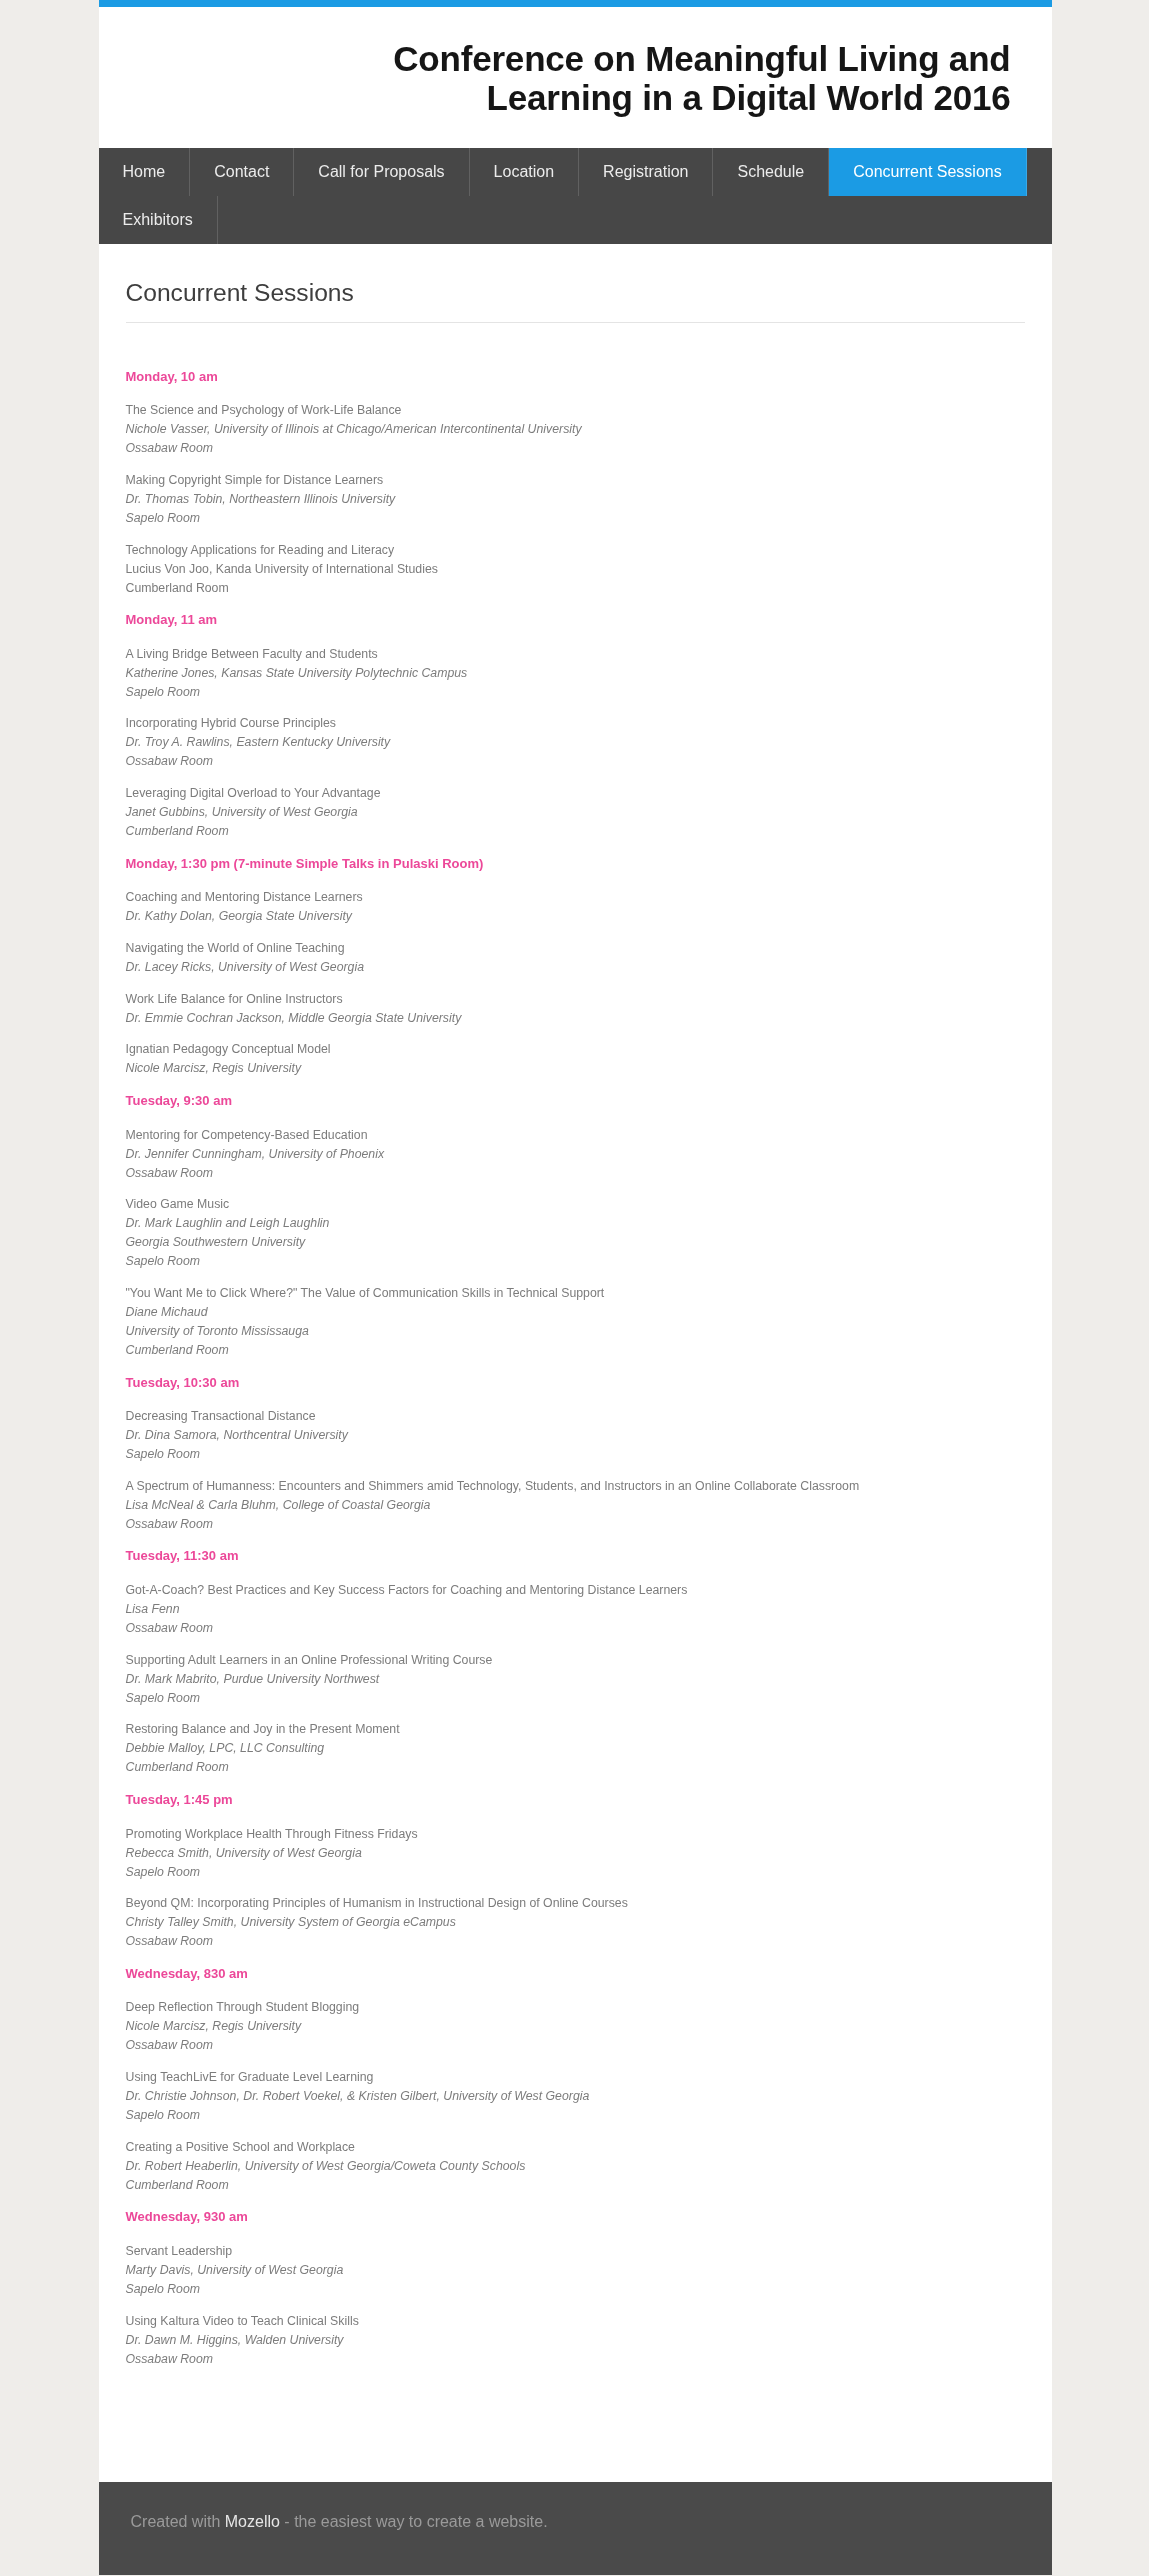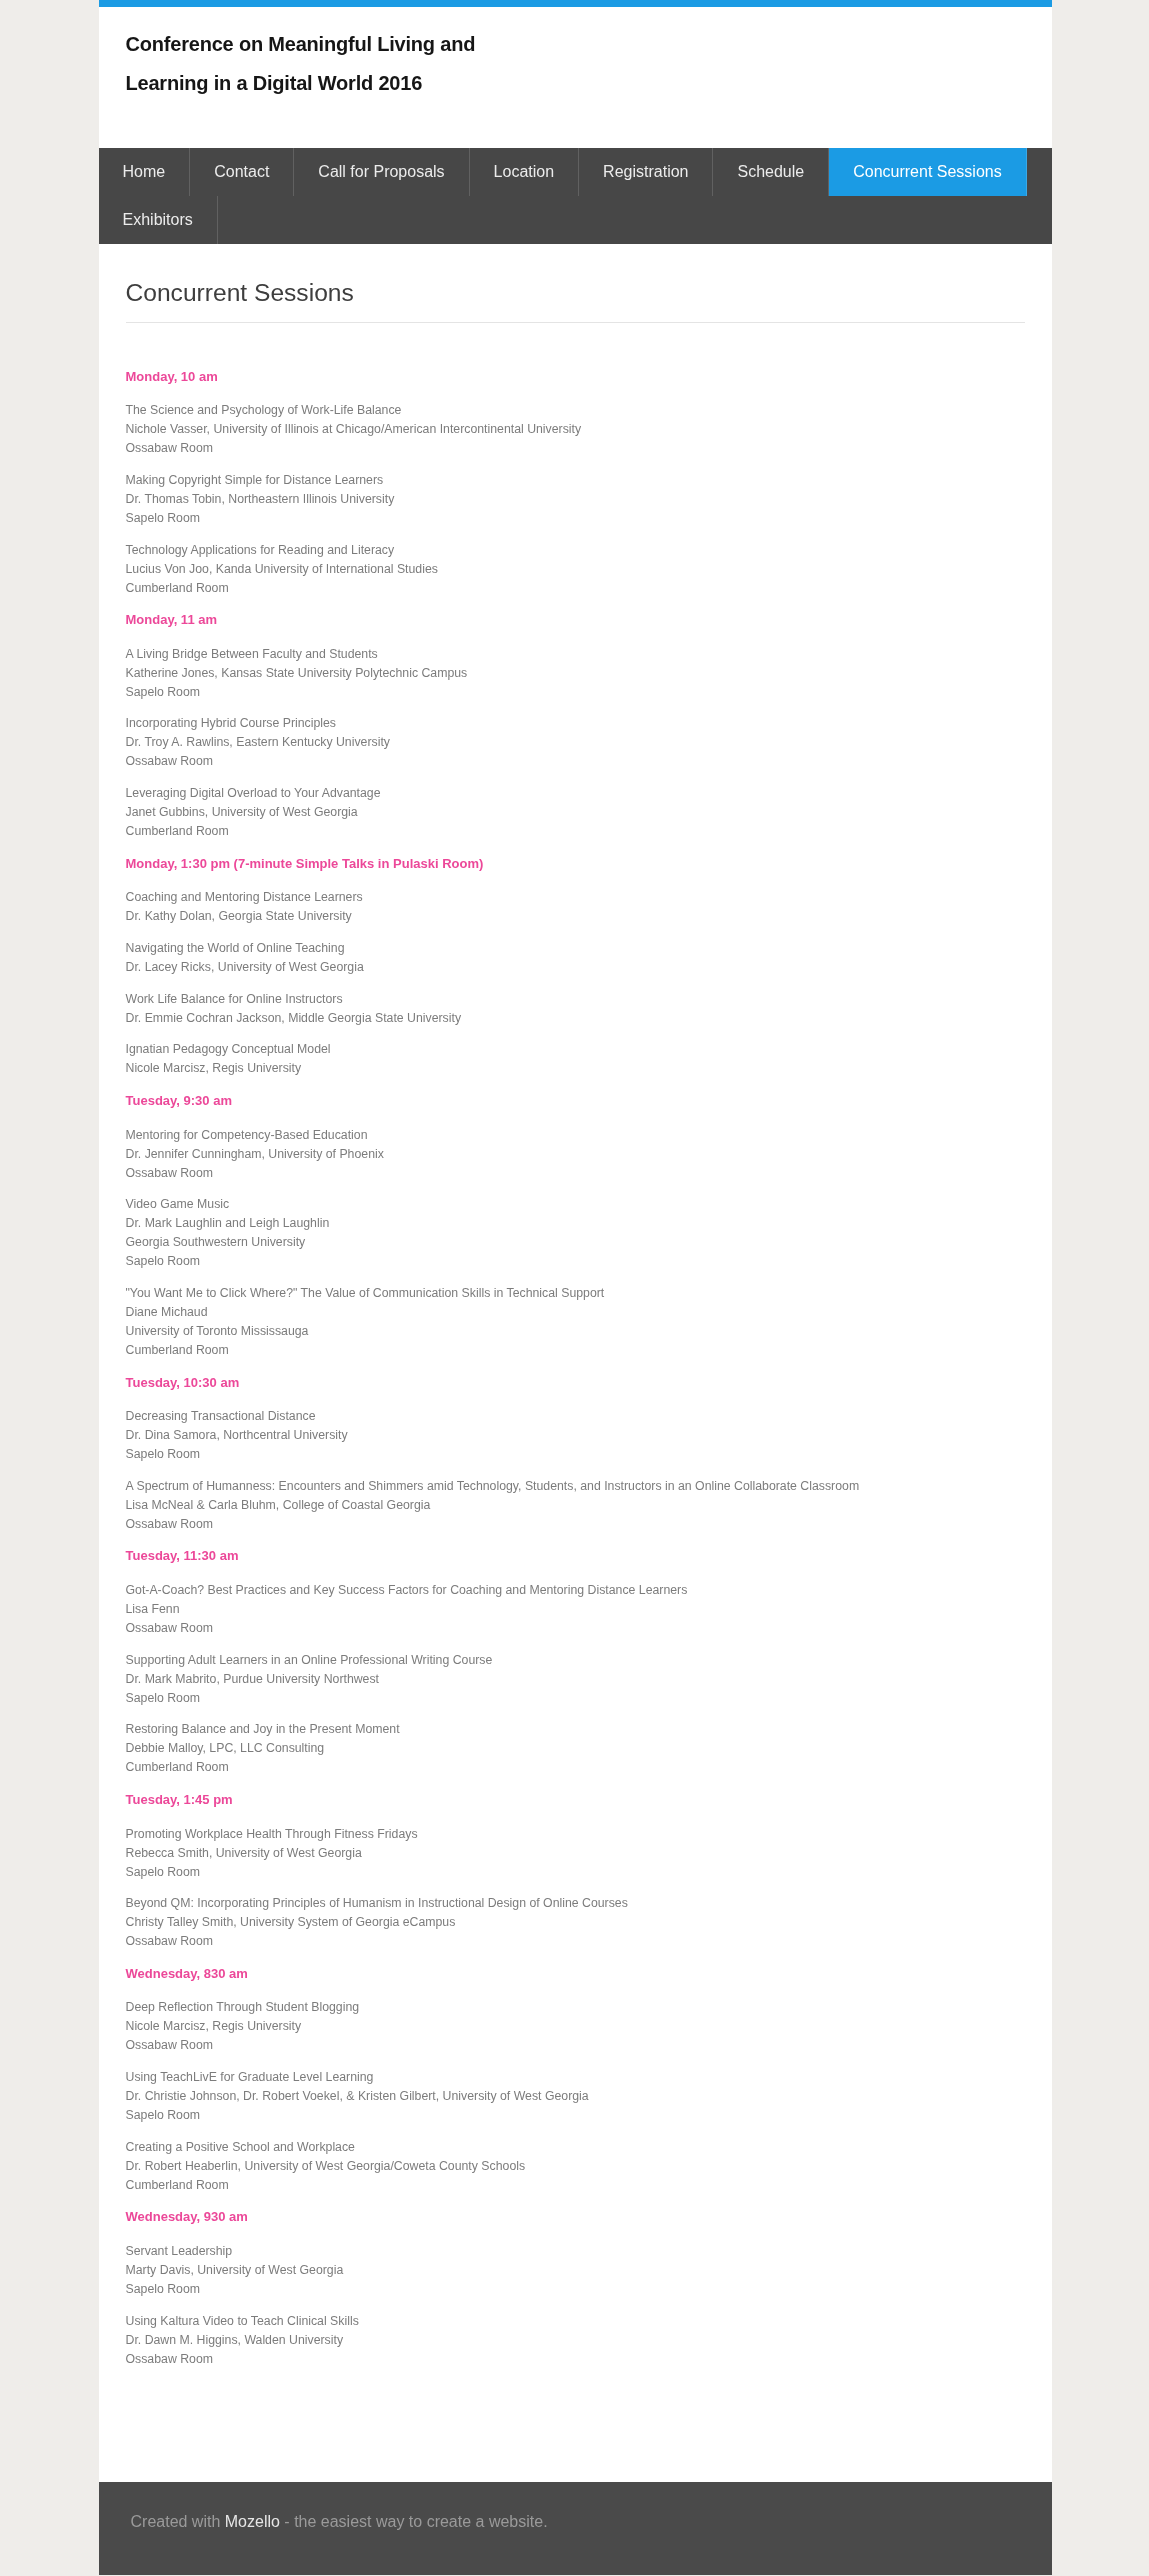--- a/index.html
+++ b/index.html
@@ -18,26 +18,27 @@
   .topbar {
     height: 7.3px;
     background: var(--accent, #1b9be4);
   }
   .site-header {
     height: 141px;
     background: #ffffff;
     padding: 18px 27px 0;
   }
   .site-title {
-    margin: 0;
-    font-size: 20px;
+    margin: 14px;
+    font-size: 35px;
     line-height: 39px;
     font-weight: 700;
     color: #161616;
     letter-spacing: -0.2px;
+    text-align: right;
   }
   nav { background: var(--nav_bg, #474747); overflow: hidden; }
   .nav-row { display: flex; height: 48px; }
   .nav-item {
     display: flex;
     align-items: center;
     padding: 12px 24px;
     font-size: 16px;
     color: #ececec;
     text-decoration: none;
@@ -75,21 +76,21 @@
   }
   .day-header {
     margin: 12.7px 0 15.5px;
     font-weight: 700;
     color: #ec4899;
     font-size: 13px;
   }
   .session { margin: 0 0 12.7px; }
   .s-title { color: #7c7c7c; }
   .s-detail { color: #7c7c7c; }
-  .s-detail.italic { }
+  .s-detail.italic { font-style: italic; }
   footer {
     background: var(--footer_bg, #4a4a4a);
     height: 93px;
     padding: 30px 32px 0;
     font-size: 16px;
     color: #9a9a9a;
   }
   footer p { margin: 0; line-height: 19px; }
   footer a {
     color: #e6e6e6;

